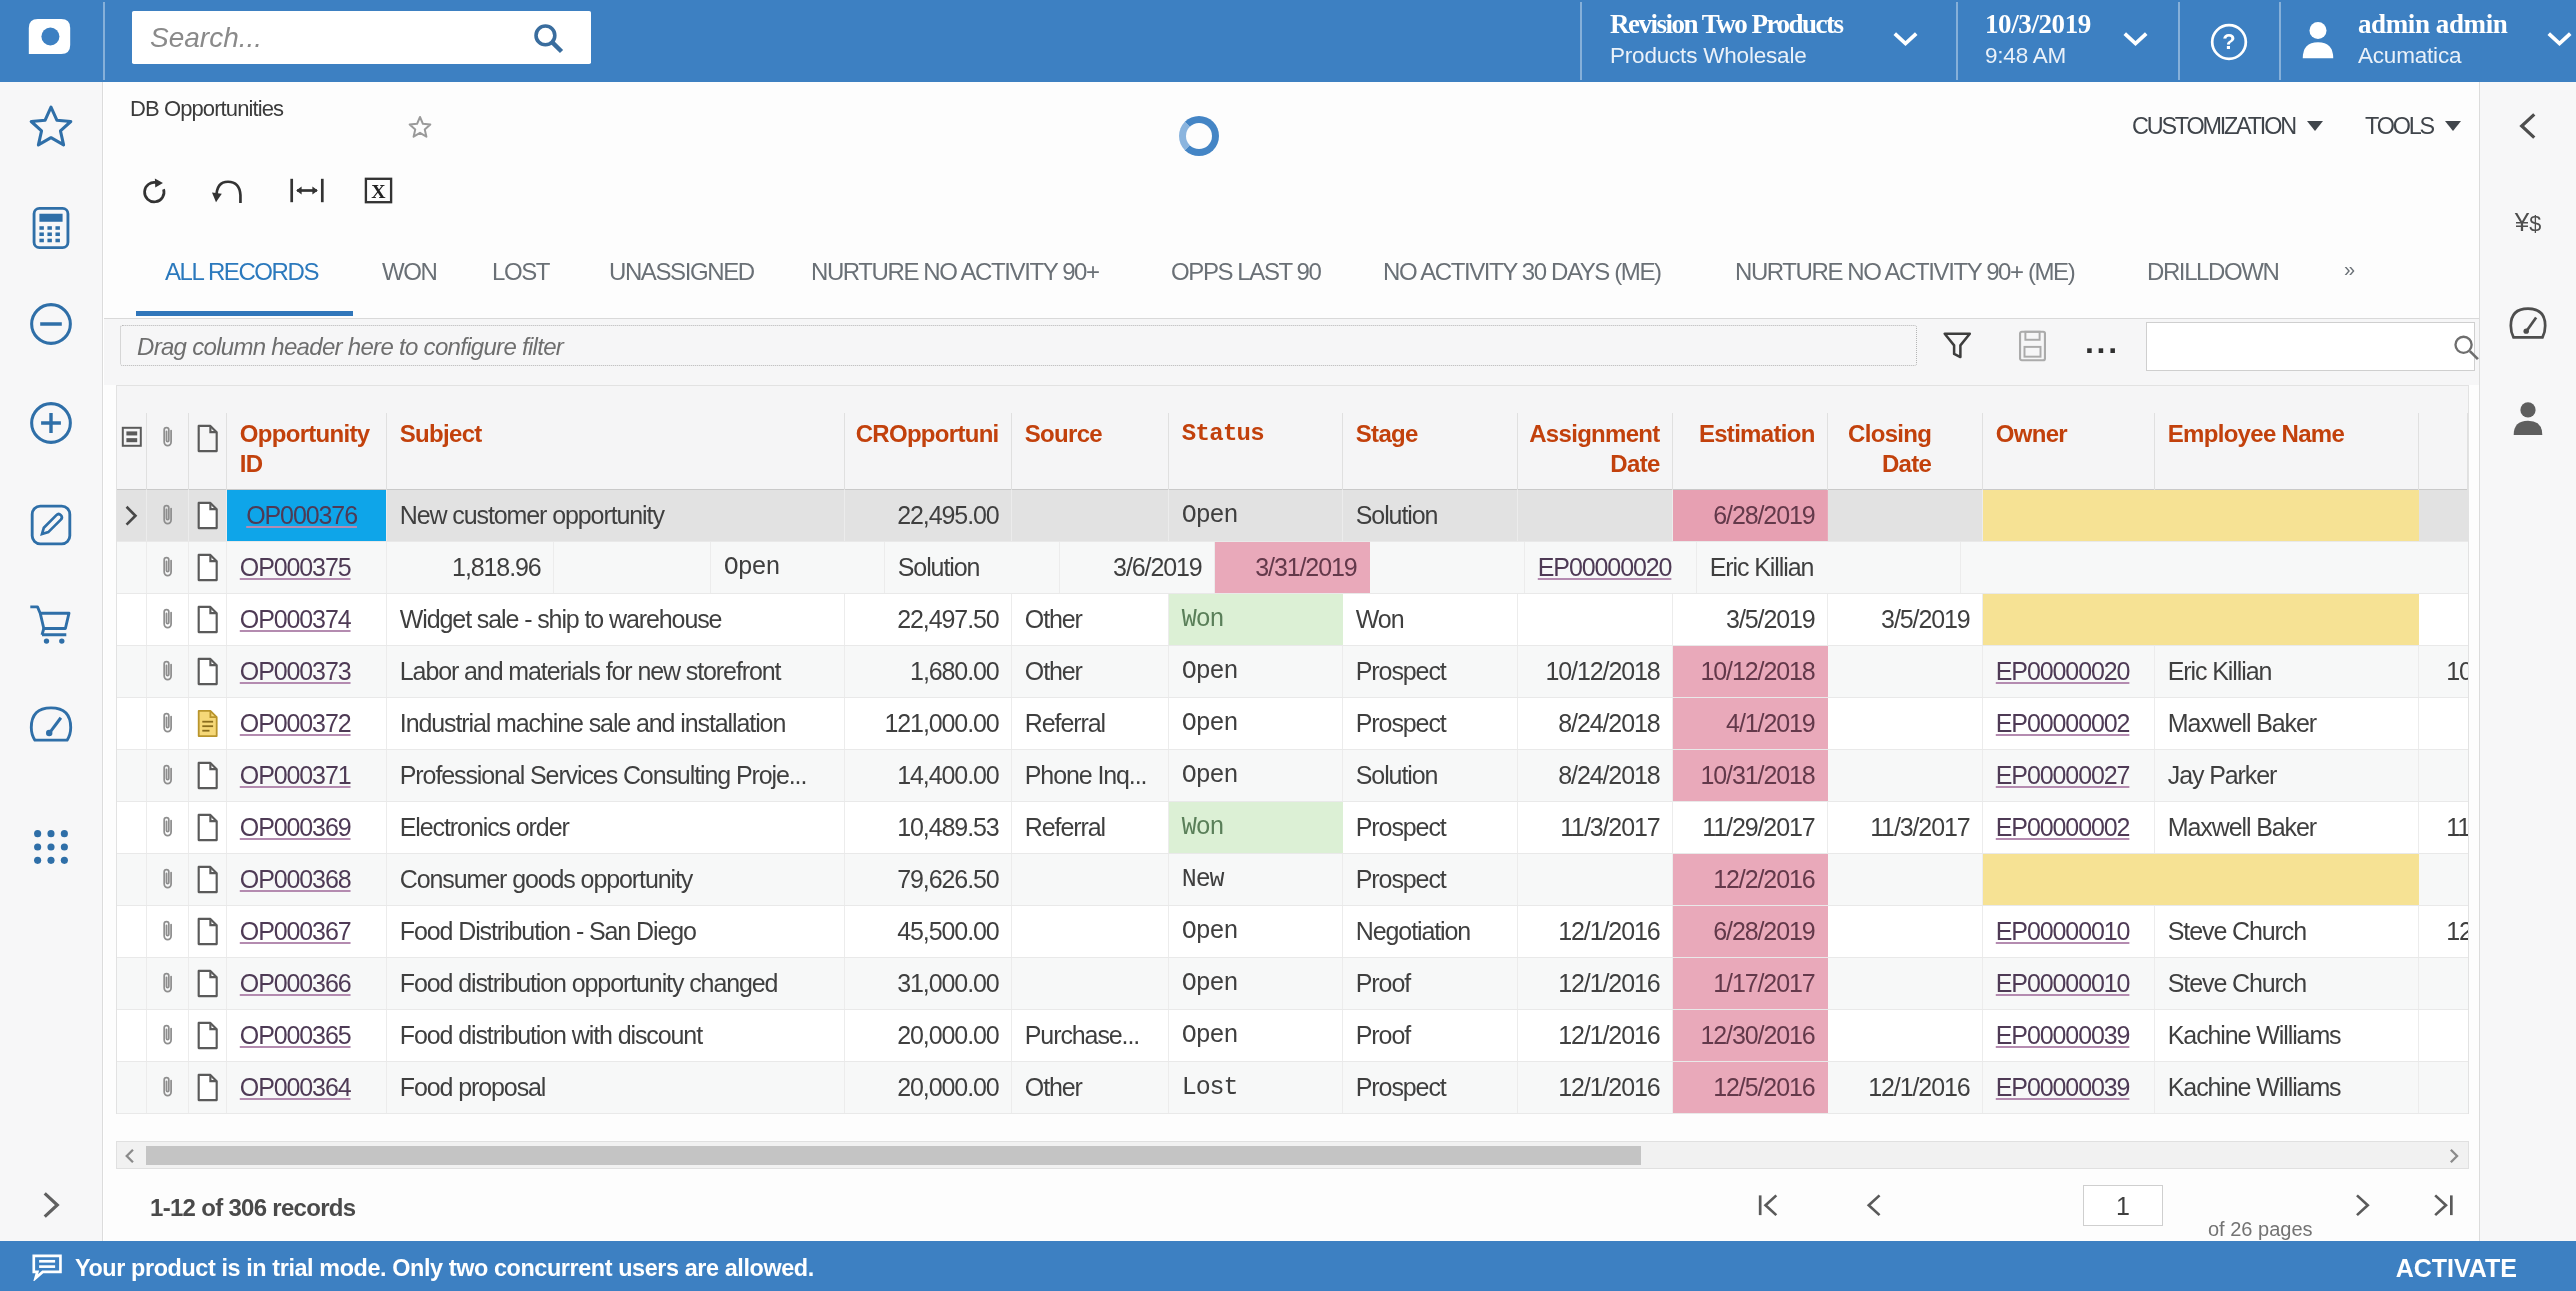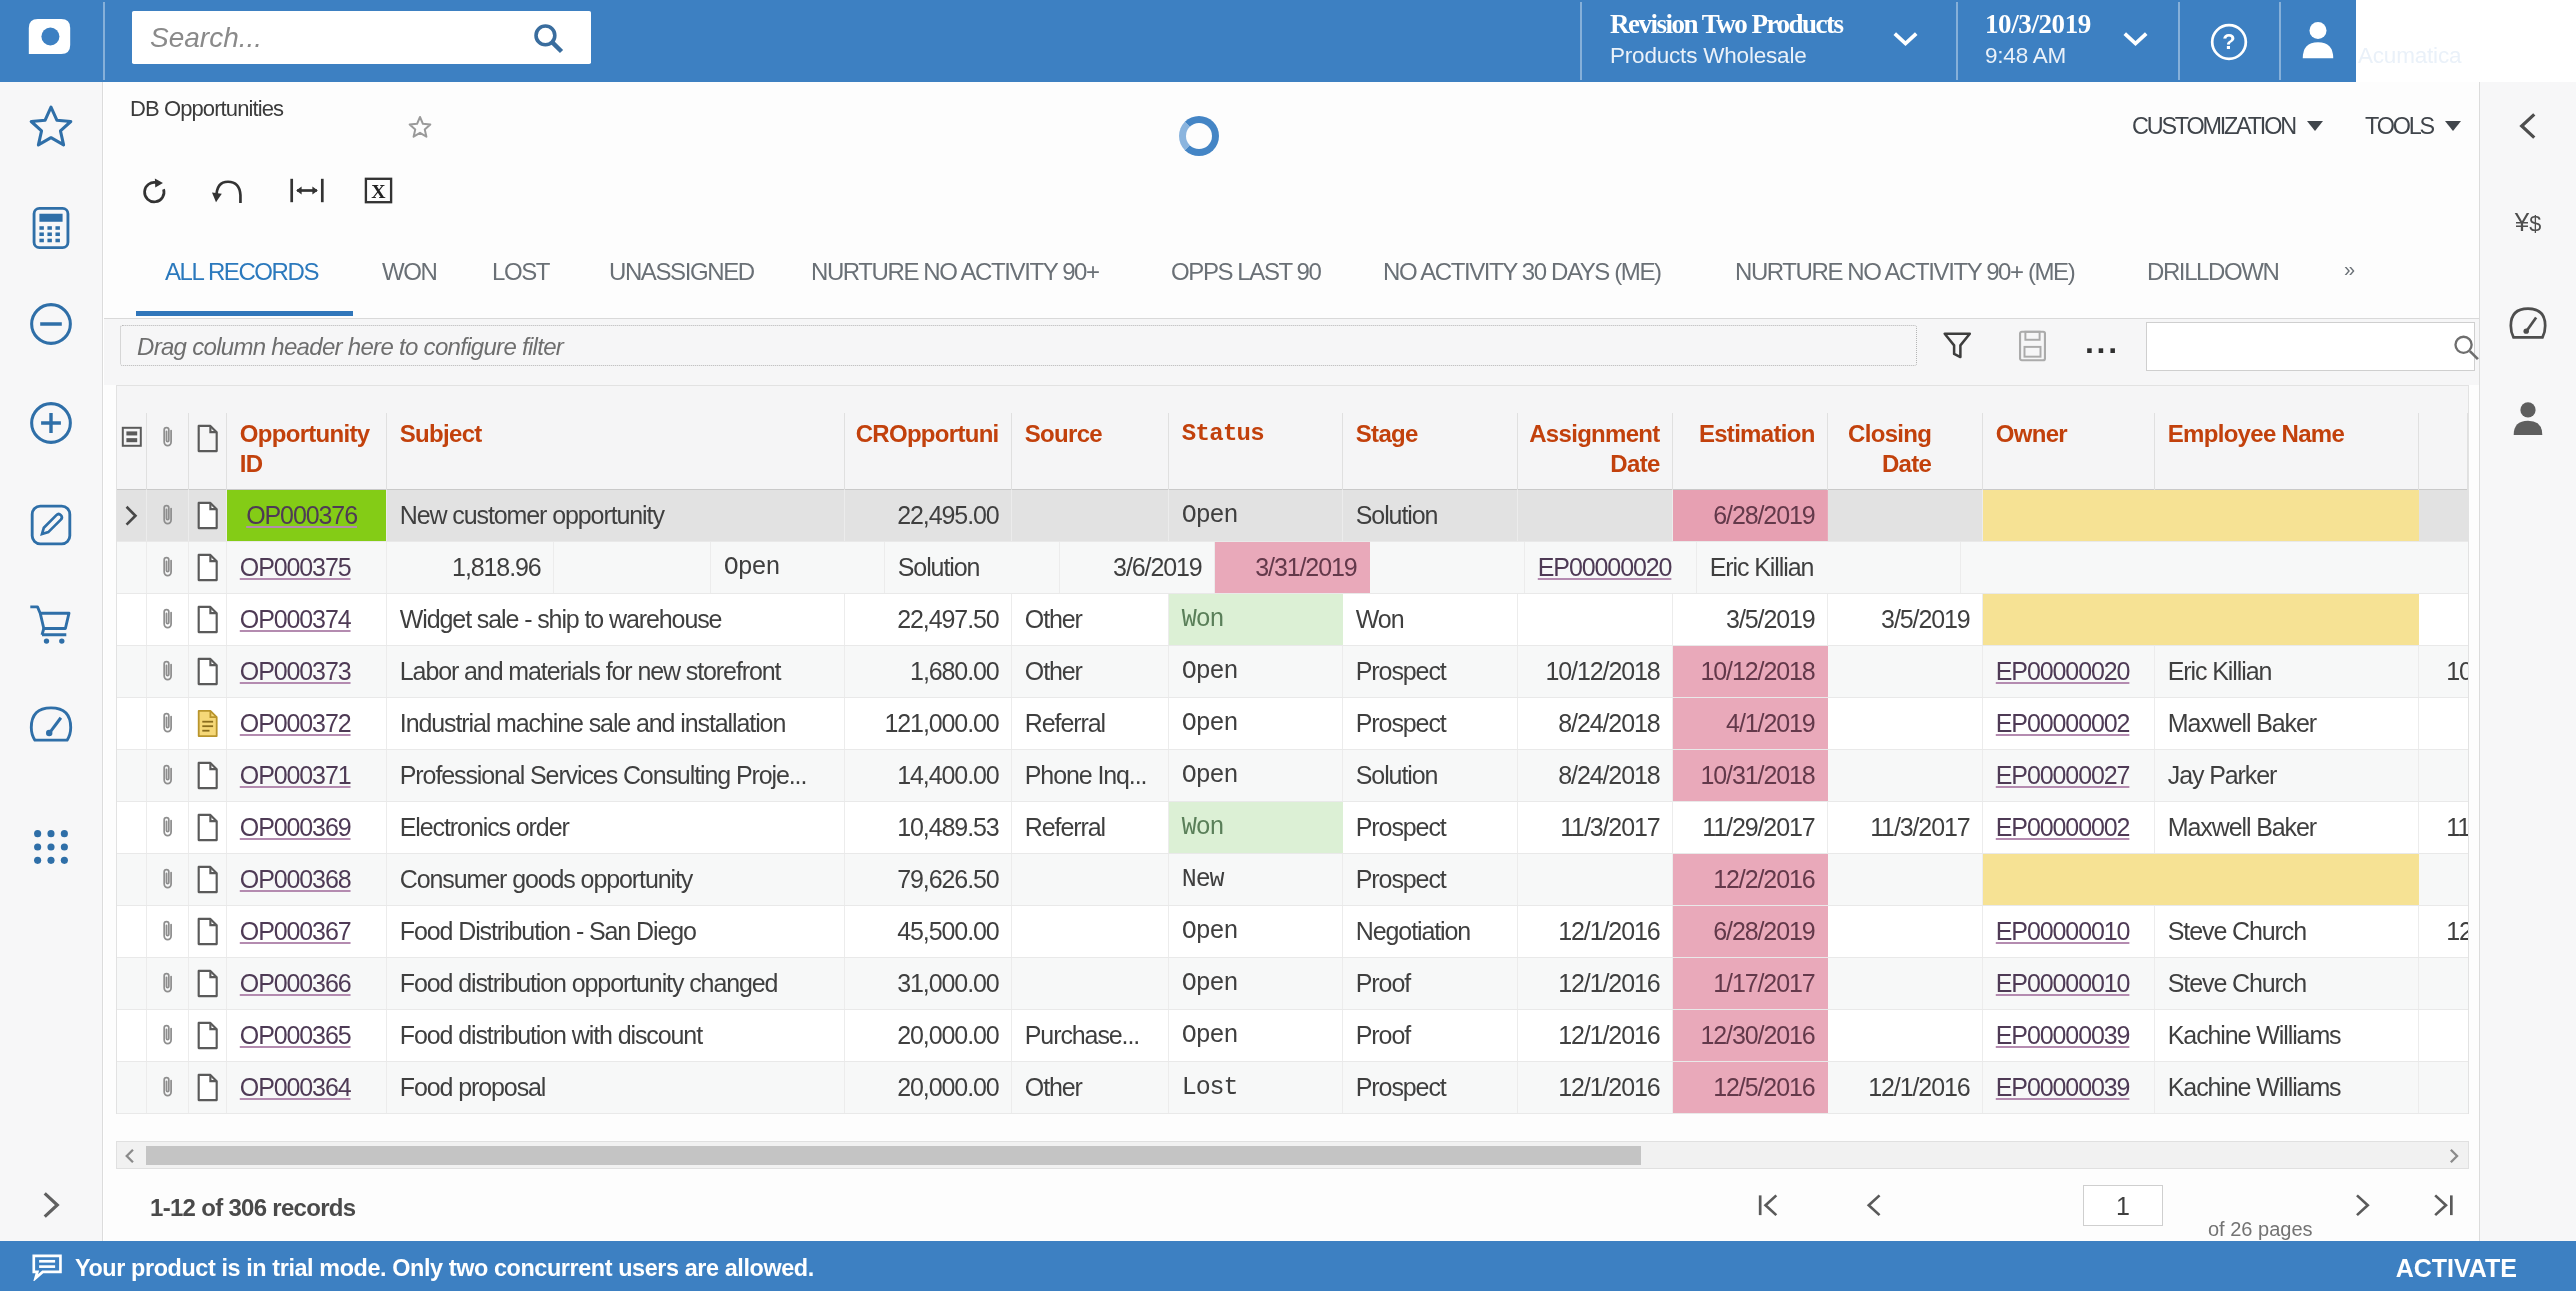--- a/index.html
+++ b/index.html
@@ -1,21 +1,21 @@
 <!DOCTYPE html>
 <html style="font-size:14.4px"><head>
 <meta charset="utf-8">
 <style>
 * { margin:0; padding:0; box-sizing:border-box; }
 html,body { width:2576px; height:1292px; overflow:hidden; background:#fff;
   font-family:"Liberation Sans", sans-serif; }
 .abs { position:absolute; }
 
 
-#topbar { position:absolute; left:0; top:0; width:2356px; height:82px; background:#3d80c2; }
+#topbar { position:absolute; left:0; top:0; width:2576px; height:82px; background:#3d80c2; }
 #topbar .vsep { position:absolute; top:1.8px; bottom:1.8px; width:1.8px; background:rgba(255,255,255,0.38); }
 #searchbox { position:absolute; left:132px; top:10.8px; width:459px; height:53px; background:#fff; border-radius:1.8px; }
 #searchbox .ph { position:absolute; left:18px; top:11.7px; font-size:28px; font-style:italic; color:#8a8a8a; }
 .t-main { font-size:27px; color:#fff; line-height:30.5px; letter-spacing:-1.5px;font-family:Liberation Serif, serif; }
 .t-sub  { font-size:22.5px; color:#eaf1f9; line-height:25px; letter-spacing:-0.2px; }
 
 
 #leftbar { position:absolute; left:0; top:82px; width:103px; height:1160px; background:#f7f7f8; border-right:0.9px solid #dcdcdc; }
 #rightbar { position:absolute; left:2479px; top:82px; width:97px; height:1160px; background:#f7f7f8; border-left:0.9px solid #dcdcdc; }
 .licon { position:absolute; left:50%; transform:translate(-50%,-50%); }
@@ -60,21 +60,21 @@
 .c0 { width:30.5px; padding:0; justify-content:center; } .c1 { width:42px; justify-content:center; padding:0; } .c2 { width:38px; justify-content:center; padding:0; }
 .c3 { width:160px; } .c4 { width:458px; } .c5 { width:167px; }
 .c6 { width:157px; } .c7 { width:174px;font-family:Liberation Mono, monospace; } .c8 { width:175px; }
 .c9 { width:155px; } .c10 { width:155px; } .c11 { width:155px; }
 .c12 { width:172px; } .c13 { width:264px; } .c14 { width:49px; border-right:none; padding-left:27px; padding-right:0; }
 a.idl { color:#4e3a55; text-decoration:underline; text-decoration-color:#b48bb0; }
 a.epl { color:#4e3a55; text-decoration:underline; text-decoration-color:#b48bb0; }
 .pink { background:#e9a9ba; color:#63394a; border-right-color:#e9a9ba !important; }
 .green { background:#dcf0d5; color:#5a7f59; border-right-color:#dcf0d5 !important; }
 .yellow { background:#f6e294; border-right-color:#f6e294 !important; }
-.bluecell { background:#84cc16;padding-left:19px; }
+.bluecell { background:#0ea5e9;padding-left:19px; }
 .row.sel .pink { background:#e7a0b2; }
 
 
 #hscroll { position:absolute; left:11.7px; top:1059px; width:2353px; height:28px; background:#f1f1f1; border:0.9px solid #e0e0e0; }
 #hthumb { position:absolute; left:29px; top:3.6px; width:1495px; height:19px; background:#c4c4c4; }
 #recinfo { position:absolute; left:46px; top:1112px; font-size:24px; font-weight:bold; letter-spacing:-0.7px; color:#4a4a4a; }
 .pgico { position:absolute; top:1108px; color:#5a5a5a; }
 #pginput { position:absolute; left:1979px; top:1103px; width:80px; height:41px; background:#fff; border:0.9px solid #cfcfcf; font-size:25px; color:#3f3f3f; text-align:center; line-height:40px; }
 #pgof { position:absolute; left:2104px; top:1136px; font-size:20px; color:#737373; }
 </style>

